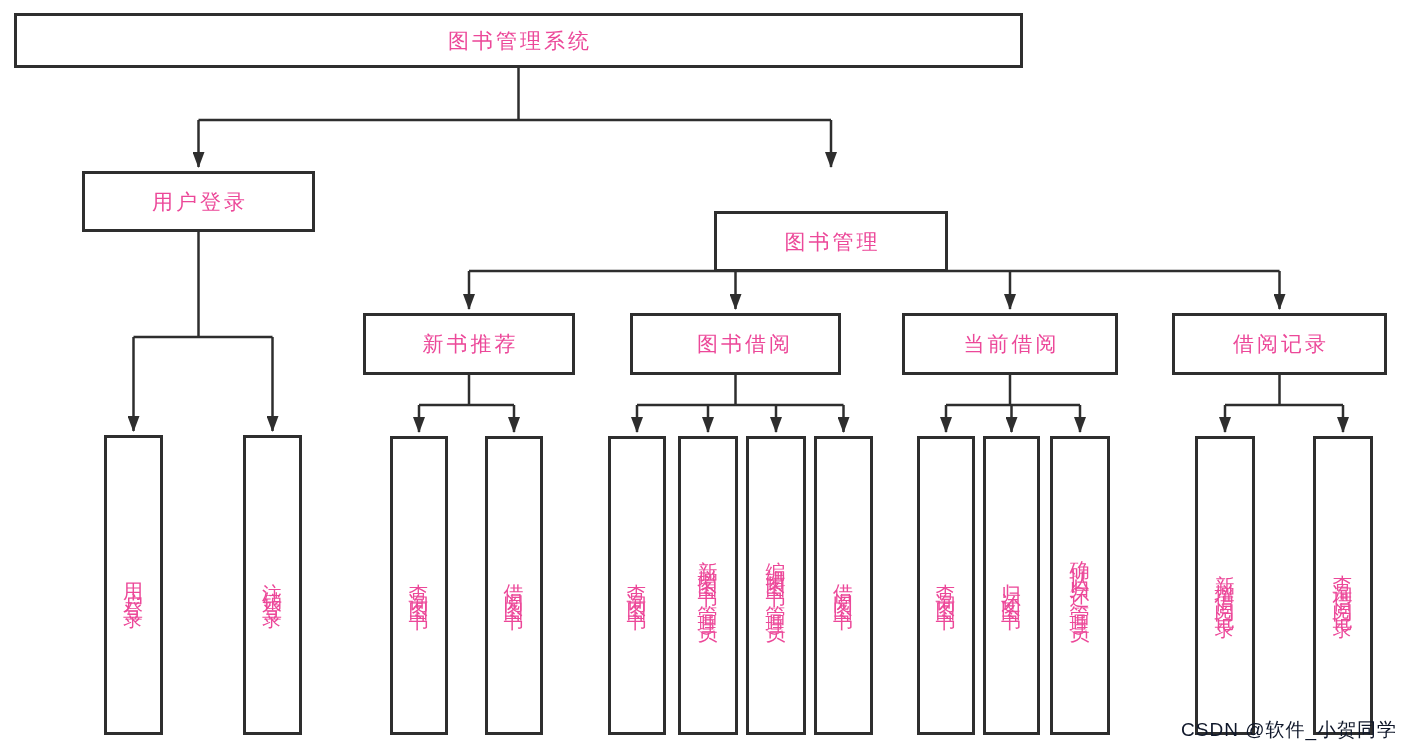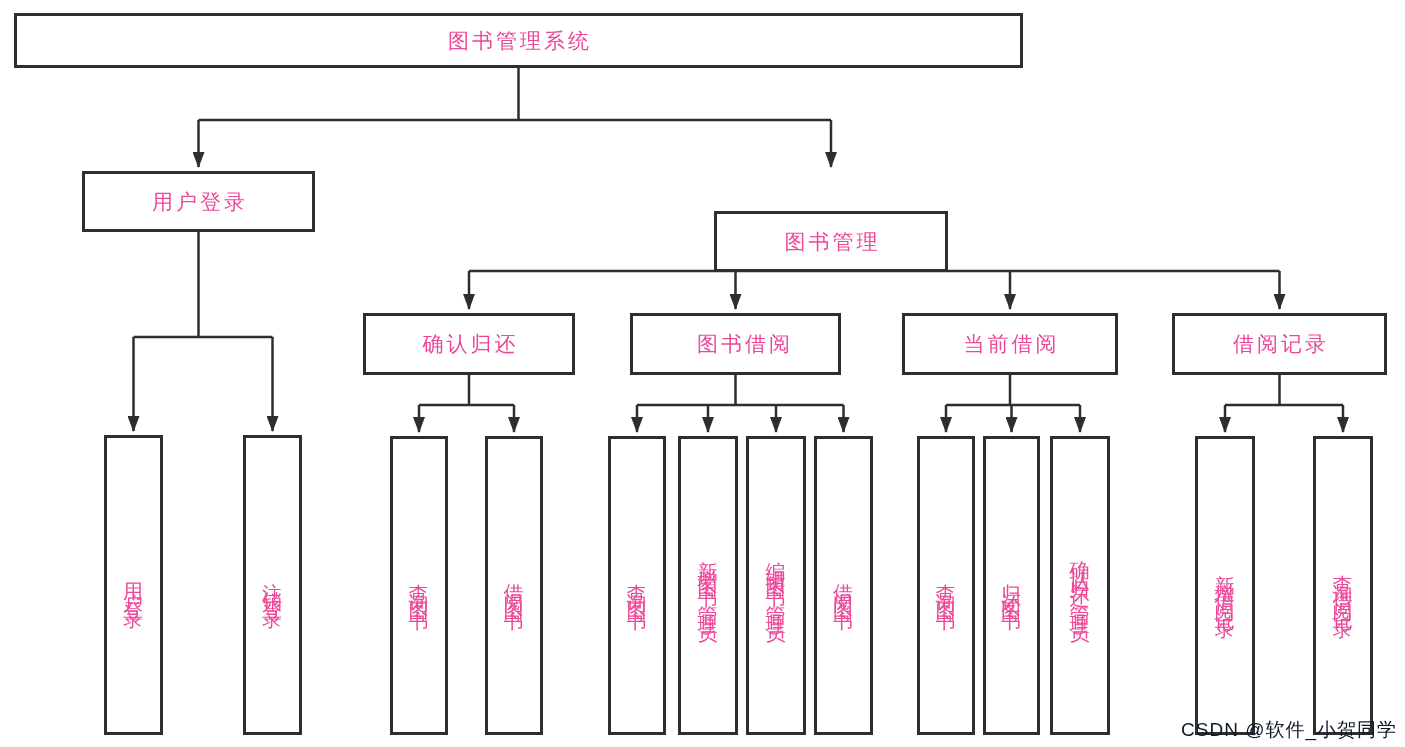--- a/index.html
+++ b/index.html
@@ -98,21 +98,21 @@
   </svg>
 
   <div class="node h" style="left:14px;top:13px;width:1009px;height:55px;">图书管理系统</div>
 
   <div class="node h" style="left:82px;top:171px;width:233px;height:61px;">用户登录</div>
   <div class="node h" style="left:714px;top:171px;width:234px;height:61px;margin-top:40px;">图书管理</div>
 
   <div class="node v" style="left:104px;top:435px;width:59px;height:300px;">用户登录</div>
   <div class="node v" style="left:243px;top:435px;width:59px;height:300px;">注销登录</div>
 
-  <div class="node h" style="left:363px;top:313px;width:212px;height:62px;">确认归还</div>
+  <div class="node h" style="left:363px;top:313px;width:212px;height:62px;">新书推荐</div>
   <div class="node h" style="left:630px;top:313px;width:211px;height:62px;padding-left:16px;">图书借阅</div>
   <div class="node h" style="left:902px;top:313px;width:216px;height:62px;">当前借阅</div>
   <div class="node h" style="left:1172px;top:313px;width:215px;height:62px;">借阅记录</div>
 
   <div class="node v" style="left:390px;top:436px;width:58px;height:299px;">查询图书</div>
   <div class="node v" style="left:485px;top:436px;width:58px;height:299px;">借阅图书</div>
 
   <div class="node v" style="left:608px;top:436px;width:58px;height:299px;">查询图书</div>
   <div class="node v" style="left:678px;top:436px;width:60px;height:299px;">新增图书（管理员）</div>
   <div class="node v" style="left:746px;top:436px;width:60px;height:299px;">编辑图书（管理员）</div>

